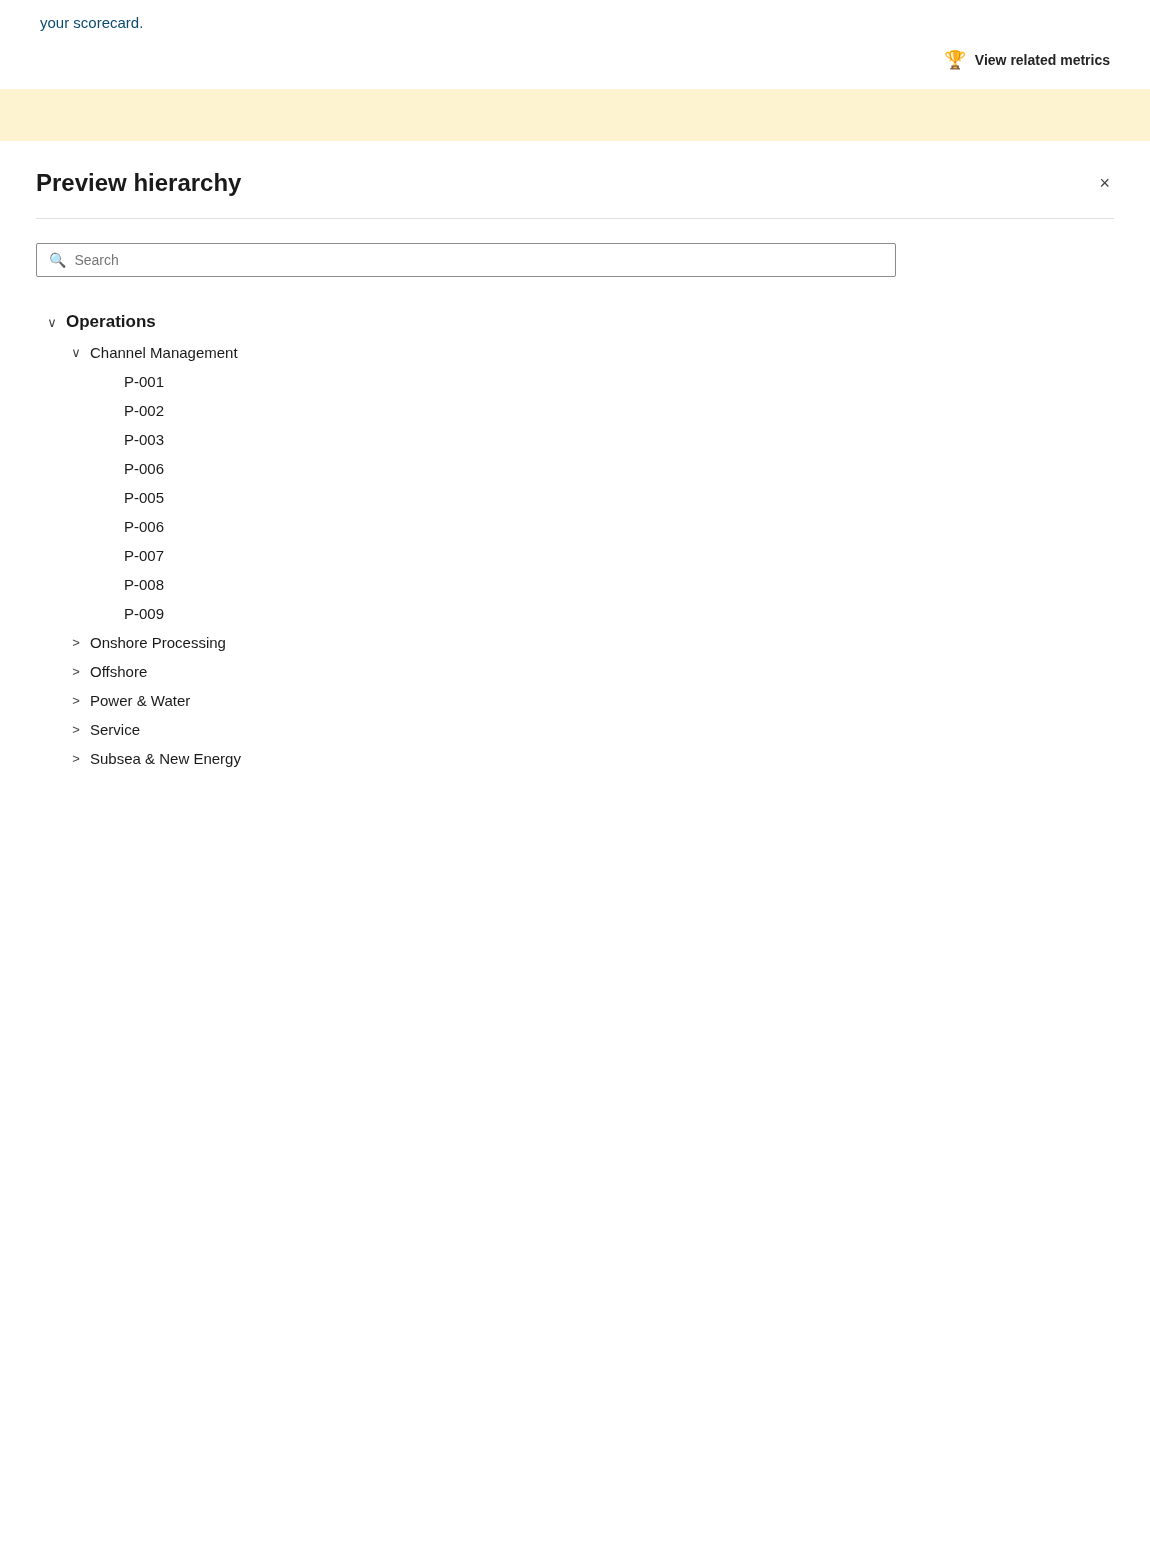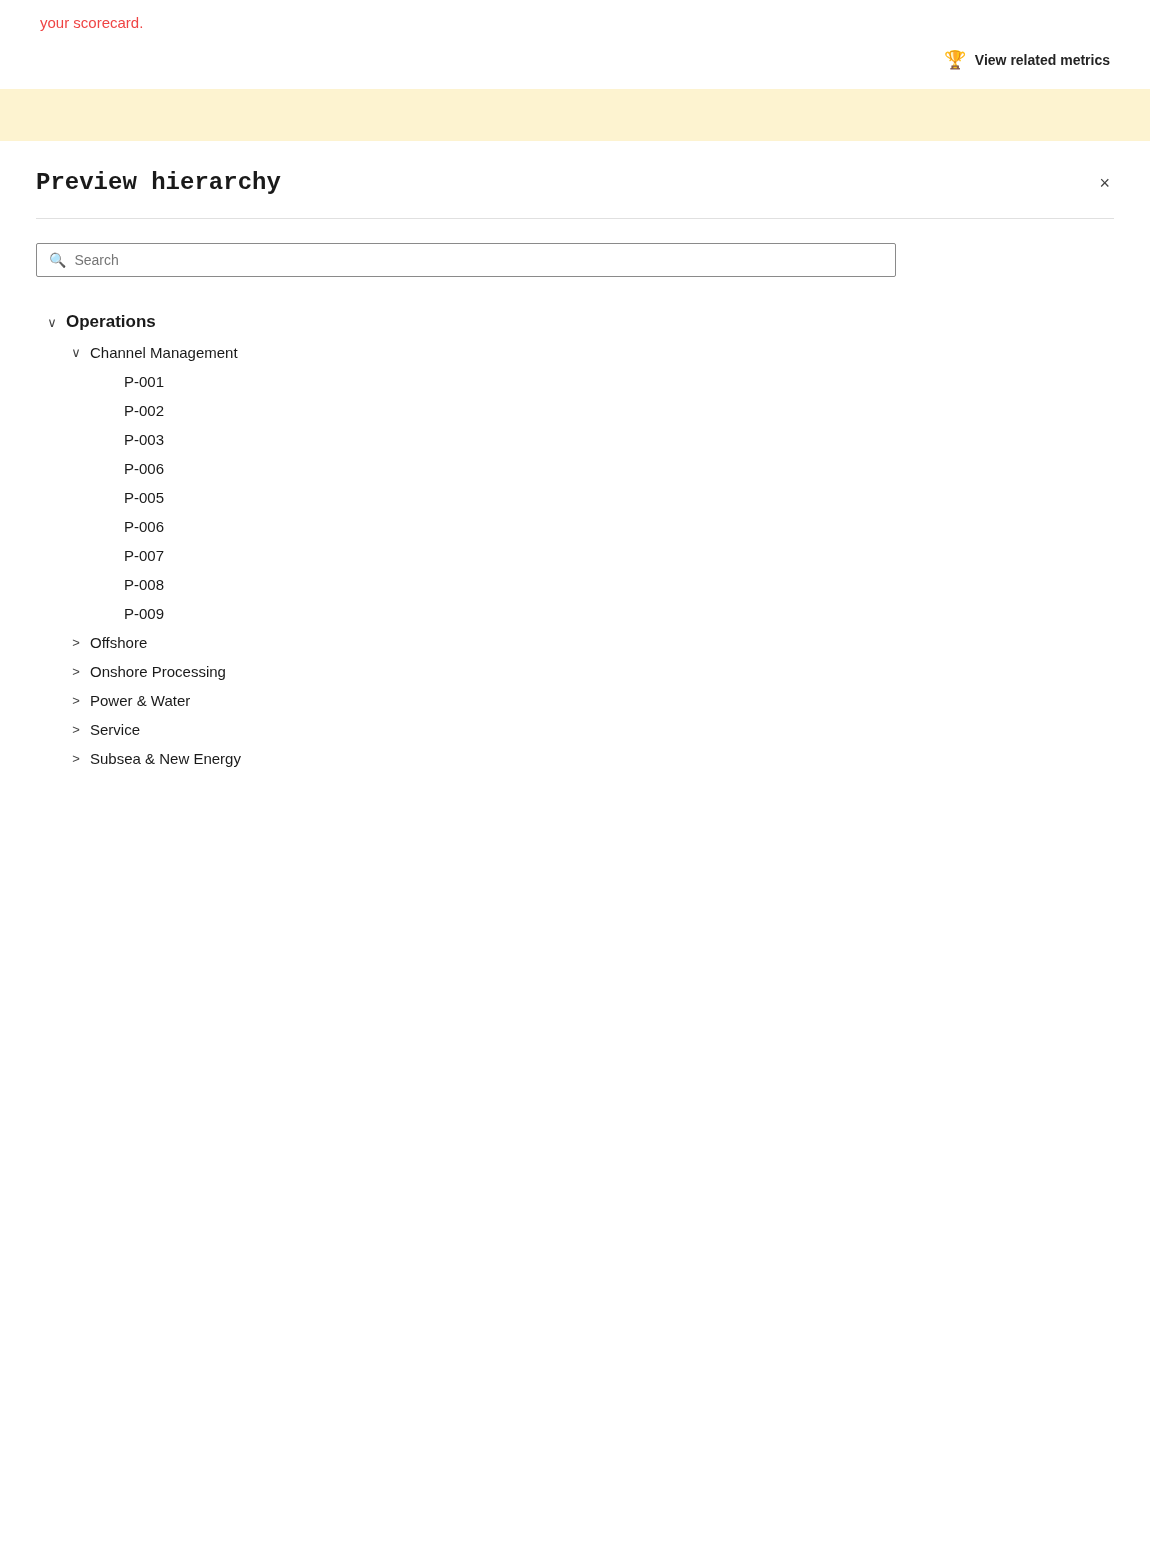--- a/index.html
+++ b/index.html
@@ -58,21 +58,20 @@
       display: flex;
       align-items: flex-start;
       justify-content: space-between;
       margin-bottom: 20px;
     }
 
     .panel-title {
       font-size: 24px;
       font-weight: 700;
       color: #1a1a1a;
-      font-family: Liberation Mono, monospace;
     }
 
     .close-btn {
       background: none;
       border: none;
       cursor: pointer;
       color: #444;
       font-size: 18px;
       padding: 4px;
       display: flex;
@@ -162,21 +161,21 @@
     .level-1 {
       margin-left: 24px;
     }
 
     .level-2 {
       margin-left: 80px;
     }
 
     .intro-text {
       font-size: 15px;
-      color: #ef4444;
+      color: #0c4a6e;
       padding: 14px 40px 0 40px;
     }
   </style>
 </head>
 <body>
 
 <div class="intro-text">
   <span>your scorecard.</span>
 </div>
 
@@ -240,26 +239,26 @@
     </div>
     <div class="tree-item level-2">
       <span class="tree-item-label">P-008</span>
     </div>
     <div class="tree-item level-2">
       <span class="tree-item-label">P-009</span>
     </div>
 
     <div class="tree-item level-1">
       <span class="chevron chevron-right"></span>
+      <span class="tree-item-label">Onshore Processing</span>
+    </div>
+
+    <div class="tree-item level-1">
+      <span class="chevron chevron-right"></span>
       <span class="tree-item-label">Offshore</span>
-    </div>
-
-    <div class="tree-item level-1">
-      <span class="chevron chevron-right"></span>
-      <span class="tree-item-label">Onshore Processing</span>
     </div>
 
     <div class="tree-item level-1">
       <span class="chevron chevron-right"></span>
       <span class="tree-item-label">Power &amp; Water</span>
     </div>
 
     <div class="tree-item level-1">
       <span class="chevron chevron-right"></span>
       <span class="tree-item-label">Service</span>

